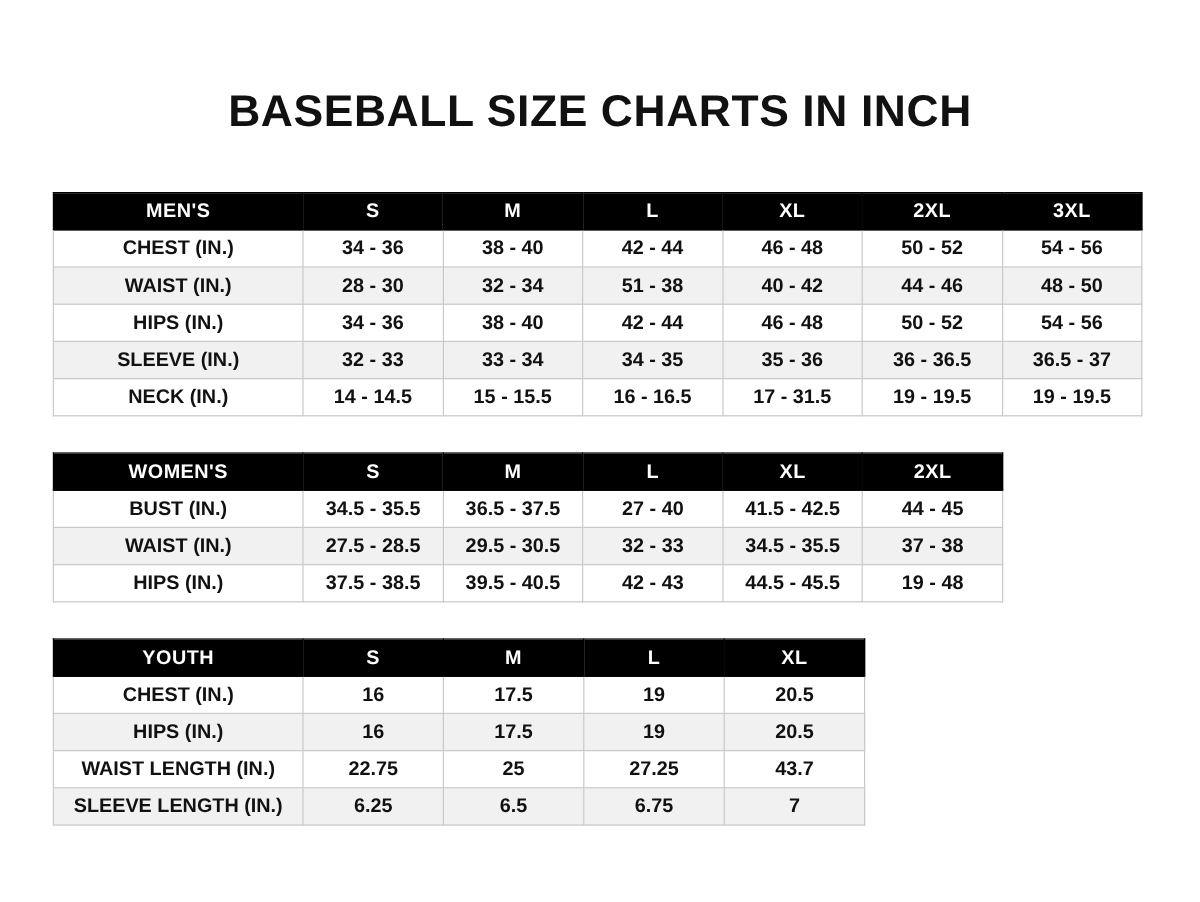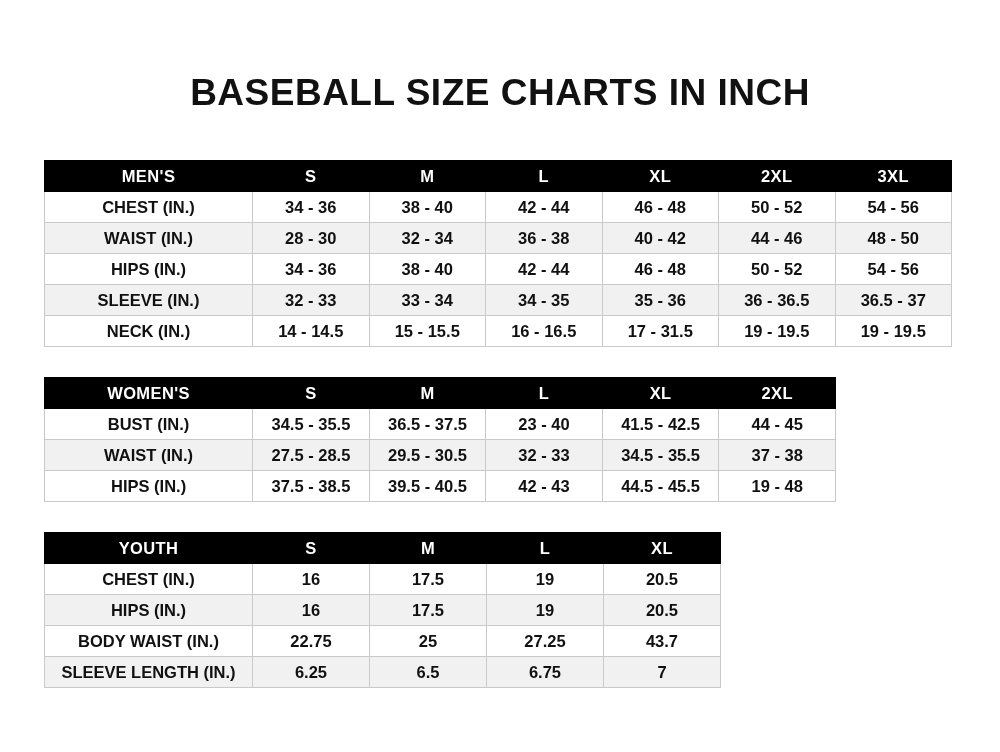--- a/index.html
+++ b/index.html
@@ -118,21 +118,21 @@
           <td>38 - 40</td>
           <td>42 - 44</td>
           <td>46 - 48</td>
           <td>50 - 52</td>
           <td>54 - 56</td>
         </tr>
         <tr class="alt">
           <td class="row-label">WAIST (IN.)</td>
           <td>28 - 30</td>
           <td>32 - 34</td>
-          <td>36 - 38</td>
+          <td>51 - 38</td>
           <td>40 - 42</td>
           <td>44 - 46</td>
           <td>48 - 50</td>
         </tr>
         <tr>
           <td class="row-label">HIPS (IN.)</td>
           <td>34 - 36</td>
           <td>38 - 40</td>
           <td>42 - 44</td>
           <td>46 - 48</td>
@@ -177,21 +177,21 @@
           <th>L</th>
           <th>XL</th>
           <th>2XL</th>
         </tr>
       </thead>
       <tbody>
         <tr>
           <td class="row-label">BUST (IN.)</td>
           <td>34.5 - 35.5</td>
           <td>36.5 - 37.5</td>
-          <td>23 - 40</td>
+          <td>27 - 40</td>
           <td>41.5 - 42.5</td>
           <td>44 - 45</td>
         </tr>
         <tr class="alt">
           <td class="row-label">WAIST (IN.)</td>
           <td>27.5 - 28.5</td>
           <td>29.5 - 30.5</td>
           <td>32 - 33</td>
           <td>34.5 - 35.5</td>
           <td>37 - 38</td>
@@ -233,21 +233,21 @@
           <td>20.5</td>
         </tr>
         <tr class="alt">
           <td class="row-label">HIPS (IN.)</td>
           <td>16</td>
           <td>17.5</td>
           <td>19</td>
           <td>20.5</td>
         </tr>
         <tr>
-          <td class="row-label">BODY WAIST (IN.)</td>
+          <td class="row-label">WAIST LENGTH (IN.)</td>
           <td>22.75</td>
           <td>25</td>
           <td>27.25</td>
           <td>43.7</td>
         </tr>
         <tr class="alt">
           <td class="row-label">SLEEVE LENGTH (IN.)</td>
           <td>6.25</td>
           <td>6.5</td>
           <td>6.75</td>

